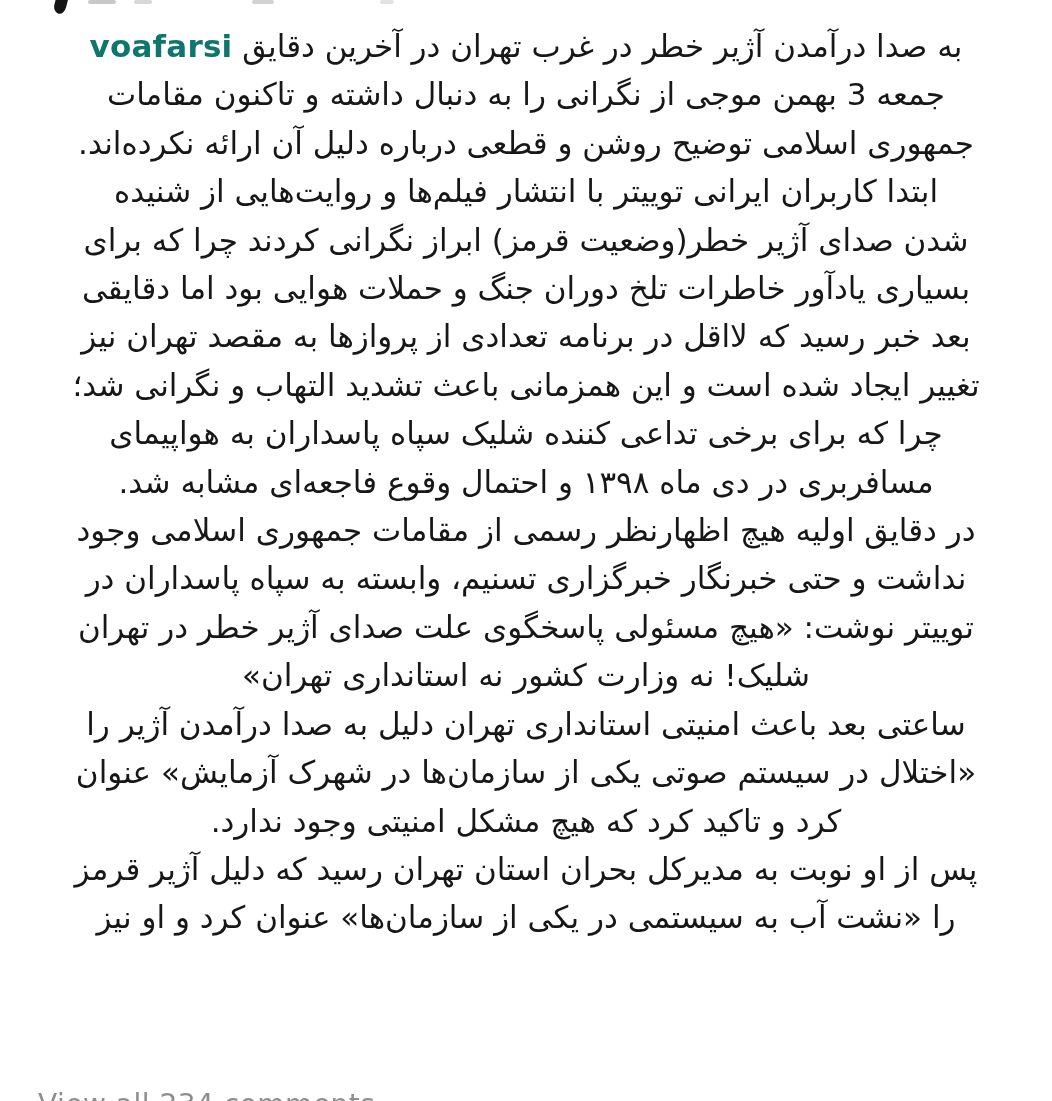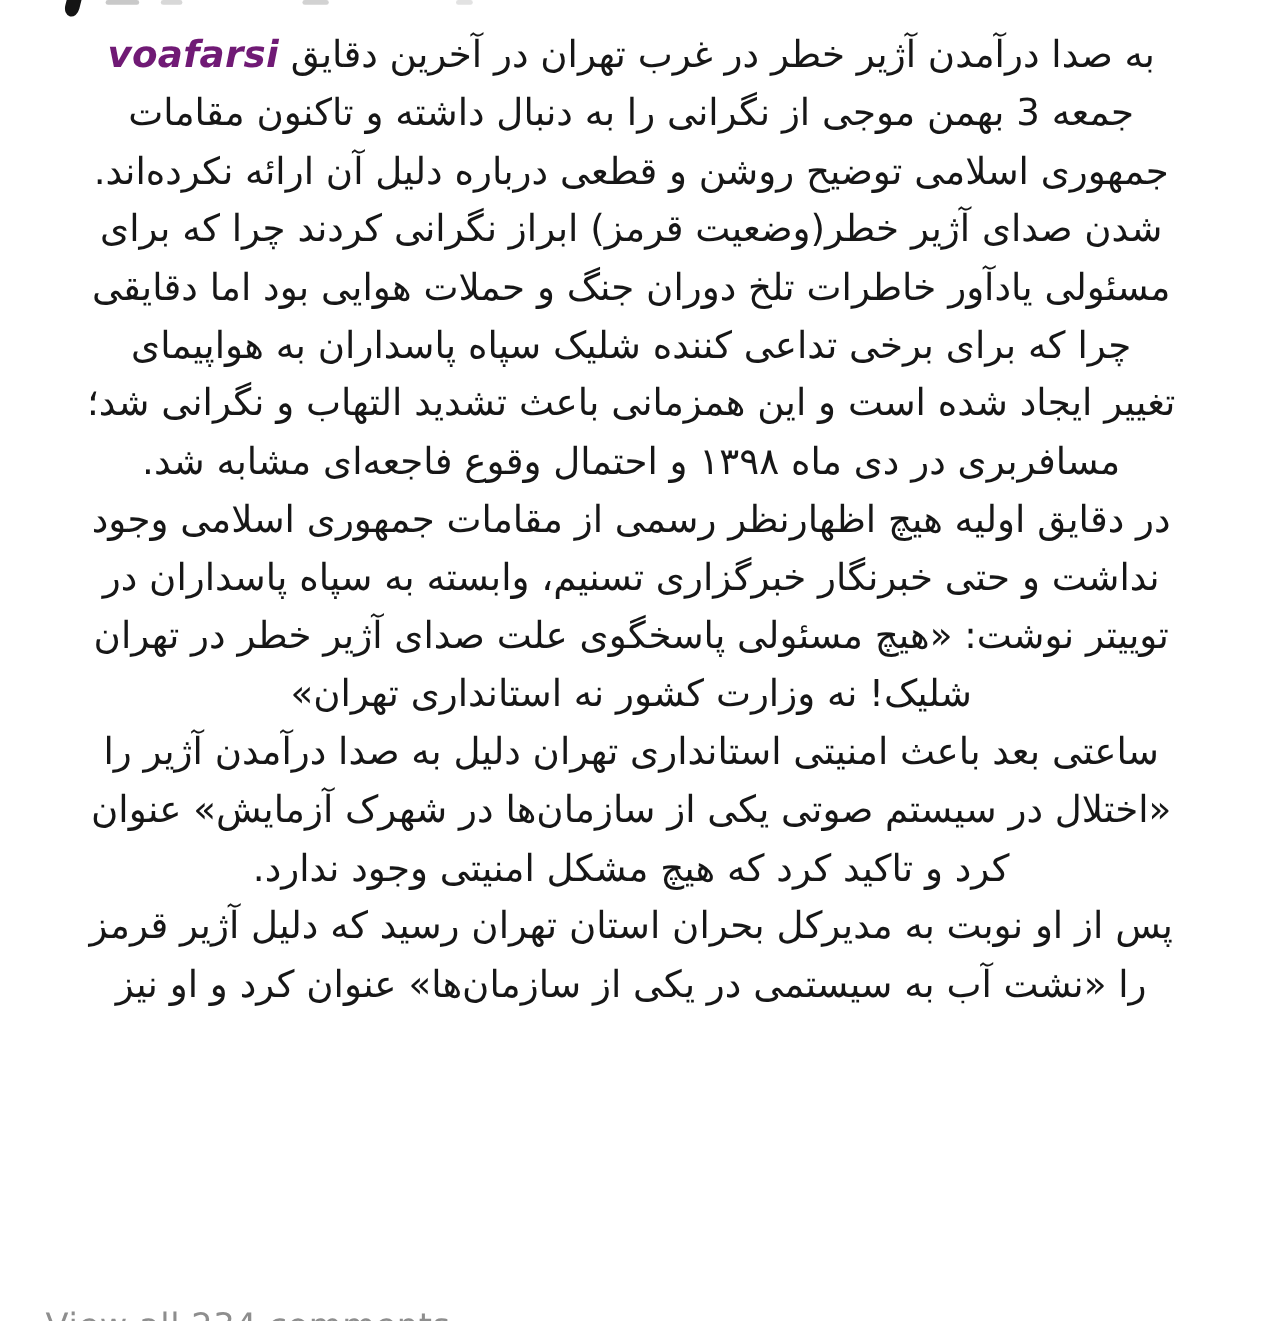--- a/index.html
+++ b/index.html
@@ -55,24 +55,23 @@
   .caption .line[dir="rtl"] {
     direction: rtl;
     unicode-bidi: isolate;
   }
   .caption .line.first {
     direction: ltr;
     unicode-bidi: isolate;
   }
   .caption .username {
     font-weight: 700;
-    color: #701a75;
+    color: #0f766e;
     letter-spacing: 0.2px;
     cursor: pointer;
-    font-style: italic;
   }
   .caption .lead-text {
     unicode-bidi: isolate;
   }
 
   
   .comments-link {
     position: absolute;
     left: 38px;
     top: 1088px;
@@ -96,24 +95,26 @@
     <div class="frag-smudge frag-s4"></div>
   </div>
 
   <div class="caption">
     <div class="line first">
       <span class="username">voafarsi</span>
       <span class="lead-text" dir="rtl">به صدا درآمدن آژیر خطر در غرب تهران در آخرین دقایق</span>
     </div>
     <div class="line" dir="rtl">جمعه 3 بهمن موجی از نگرانی را به دنبال داشته و تاکنون مقامات</div>
     <div class="line" dir="rtl">جمهوری اسلامی توضیح روشن و قطعی درباره دلیل آن ارائه نکرده‌اند.</div>
+    <div class="line" dir="rtl">ابتدا کاربران ایرانی توییتر با انتشار فیلم‌ها و روایت‌هایی از شنیده</div>
     <div class="line" dir="rtl">شدن صدای آژیر خطر(وضعیت قرمز) ابراز نگرانی کردند چرا که برای</div>
-    <div class="line" dir="rtl">مسئولی یادآور خاطرات تلخ دوران جنگ و حملات هوایی بود اما دقایقی</div>
+    <div class="line" dir="rtl">بسیاری یادآور خاطرات تلخ دوران جنگ و حملات هوایی بود اما دقایقی</div>
+    <div class="line" dir="rtl">بعد خبر رسید که لااقل در برنامه تعدادی از پروازها به مقصد تهران نیز</div>
+    <div class="line" dir="rtl">تغییر ایجاد شده است و این همزمانی باعث تشدید التهاب و نگرانی شد؛</div>
     <div class="line" dir="rtl">چرا که برای برخی تداعی کننده شلیک سپاه پاسداران به هواپیمای</div>
-    <div class="line" dir="rtl">تغییر ایجاد شده است و این همزمانی باعث تشدید التهاب و نگرانی شد؛</div>
     <div class="line" dir="rtl">مسافربری در دی ماه ۱۳۹۸ و احتمال وقوع فاجعه‌ای مشابه شد.</div>
     <div class="line" dir="rtl">در دقایق اولیه هیچ اظهارنظر رسمی از مقامات جمهوری اسلامی وجود</div>
     <div class="line" dir="rtl">نداشت و حتی خبرنگار خبرگزاری تسنیم، وابسته به سپاه پاسداران در</div>
     <div class="line" dir="rtl">توییتر نوشت: «هیچ مسئولی پاسخگوی علت صدای آژیر خطر در تهران</div>
     <div class="line" dir="rtl">شلیک! نه وزارت کشور نه استانداری تهران»</div>
     <div class="line" dir="rtl">ساعتی بعد باعث امنیتی استانداری تهران دلیل به صدا درآمدن آژیر را</div>
     <div class="line" dir="rtl">«اختلال در سیستم صوتی یکی از سازمان‌ها در شهرک آزمایش» عنوان</div>
     <div class="line" dir="rtl">کرد و تاکید کرد که هیچ مشکل امنیتی وجود ندارد.</div>
     <div class="line" dir="rtl">پس از او نوبت به مدیرکل بحران استان تهران رسید که دلیل آژیر قرمز</div>
     <div class="line" dir="rtl">را «نشت آب به سیستمی در یکی از سازمان‌ها» عنوان کرد و او نیز</div>

